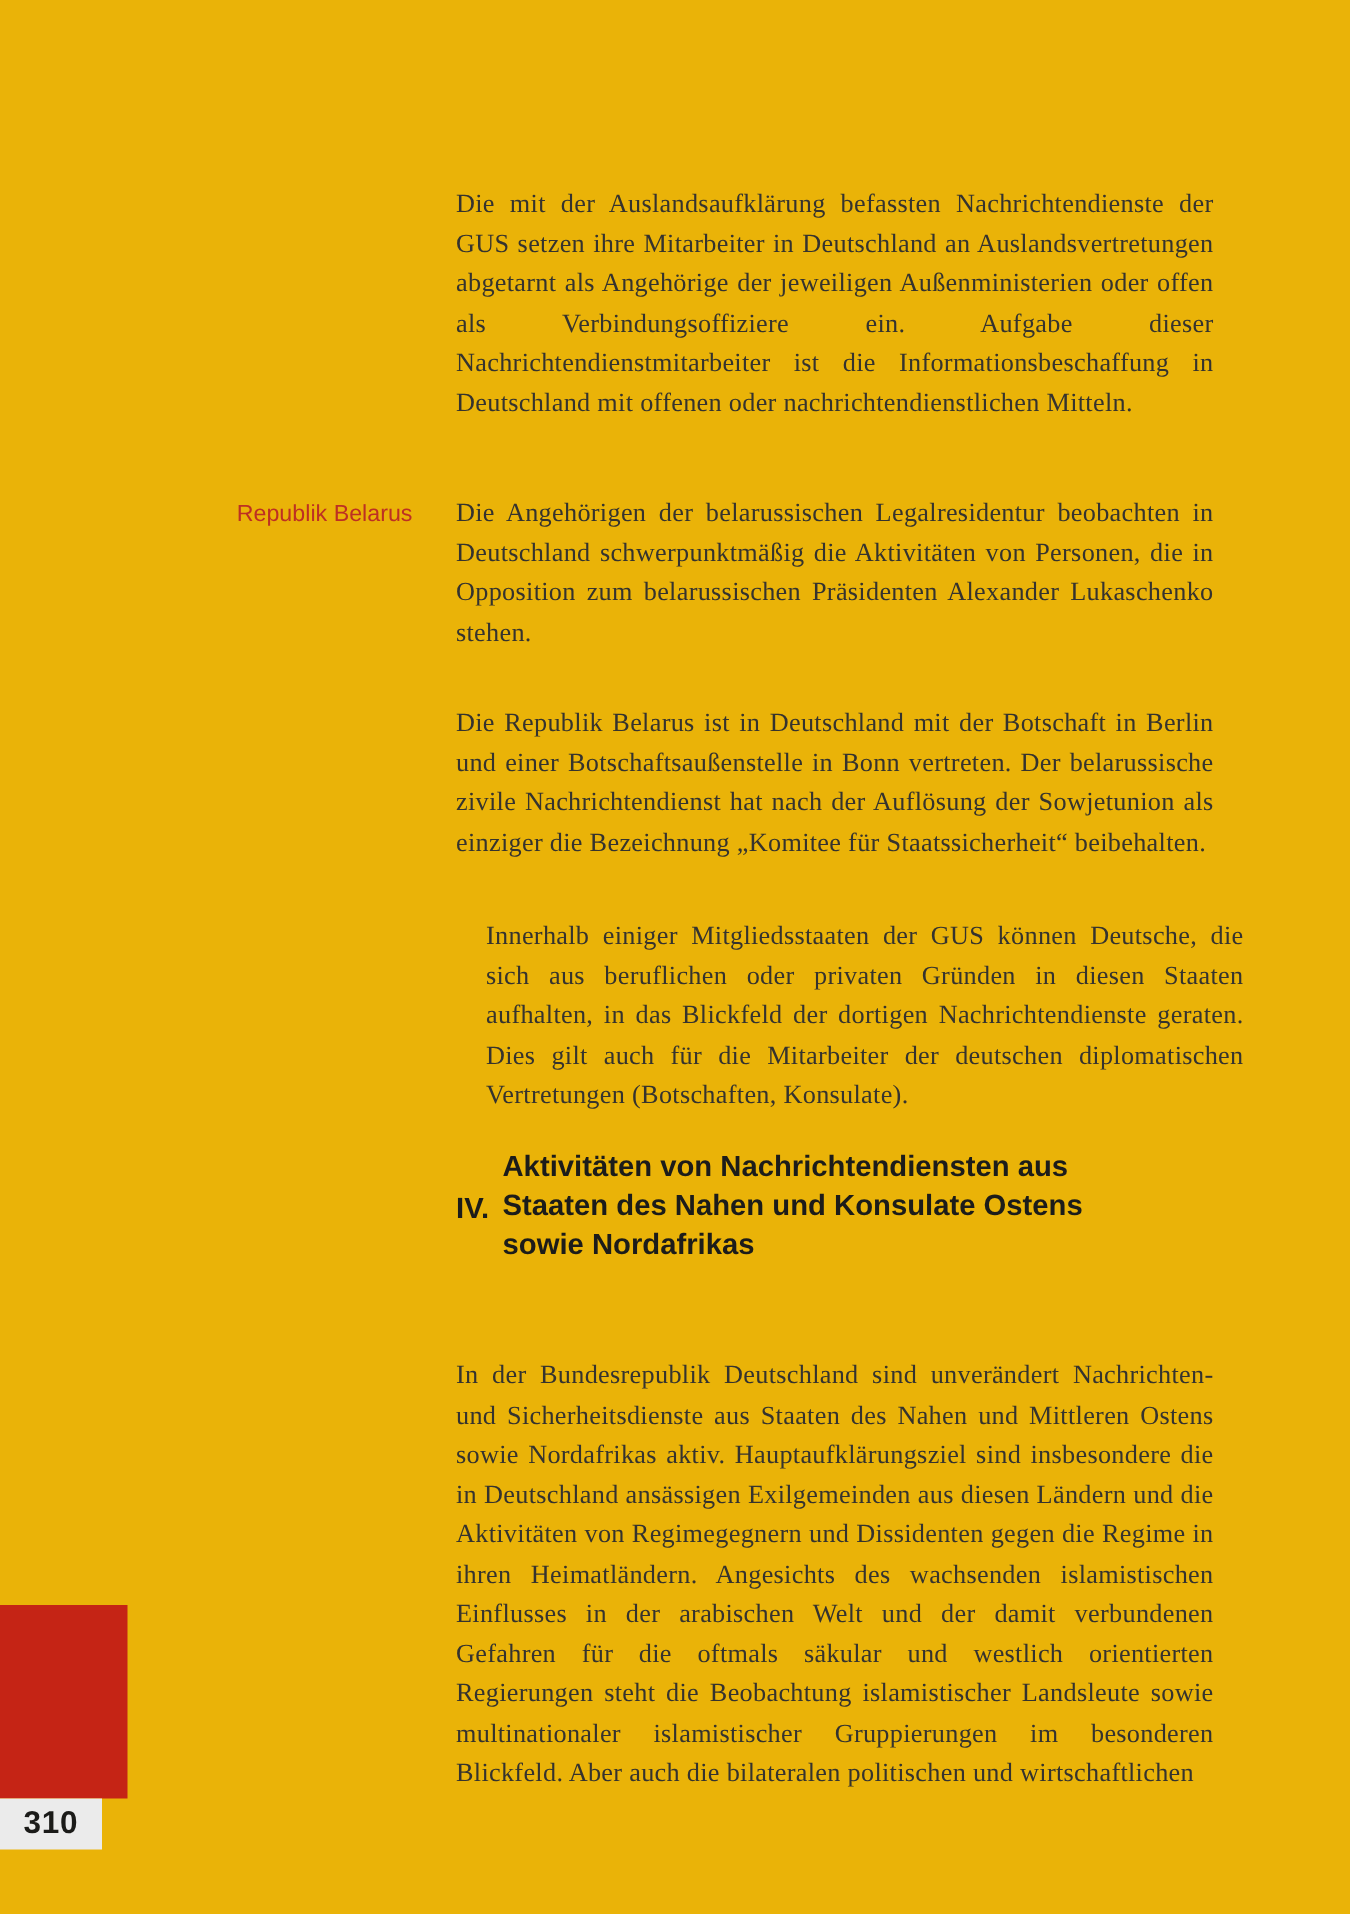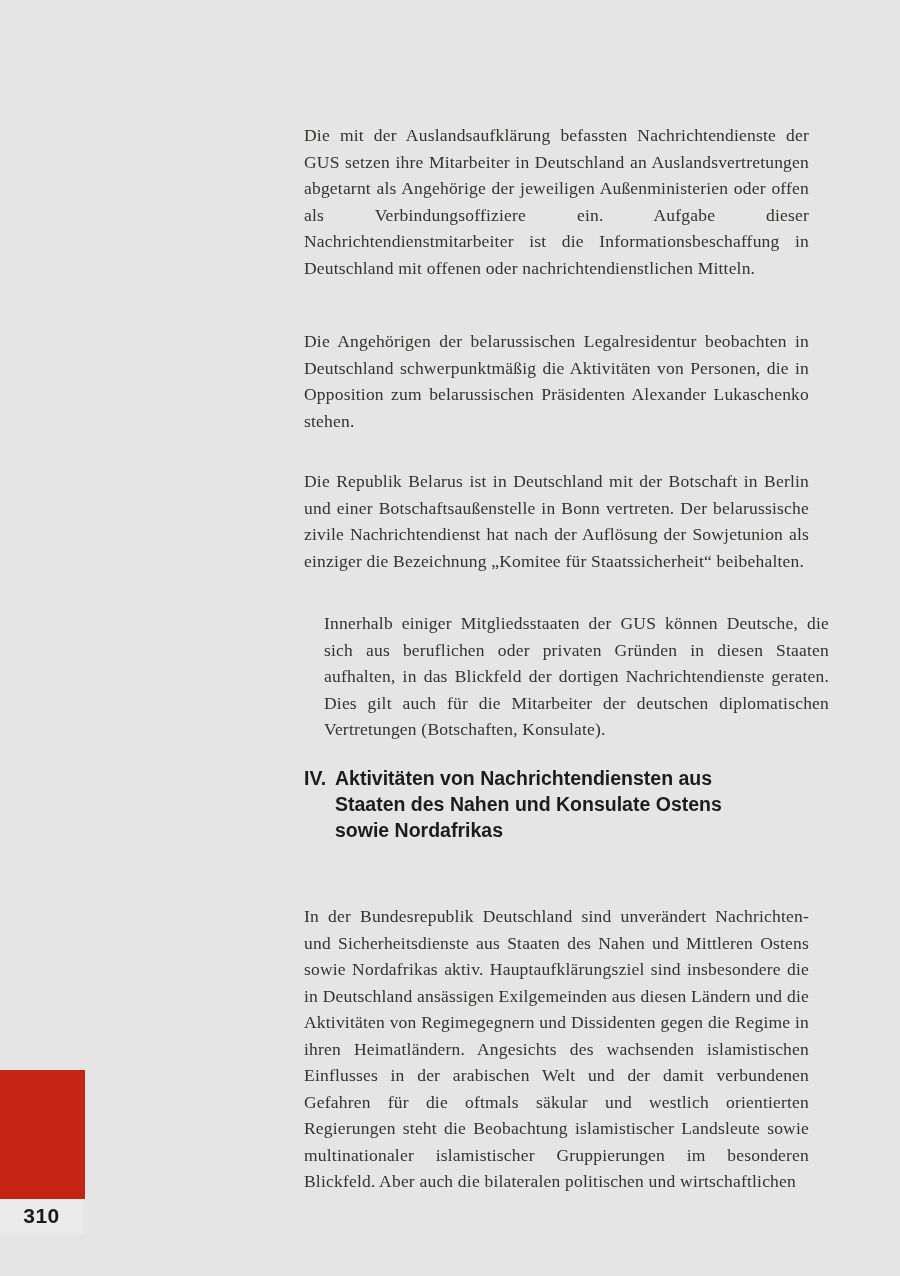--- a/index.html
+++ b/index.html
@@ -9,21 +9,21 @@
   body {
     width: 900px;
     height: 1276px;
     position: relative;
     background: #ffffff;
     overflow: hidden;
   }
   .page {
     position: absolute;
     inset: 0;
-    background: #e5e5e5;
+    background: #eab308;
   }
   
   .para {
     position: absolute;
     left: 304px;
     width: 505px;
     font-family: "Liberation Serif", "DejaVu Serif", serif;
     font-size: 17.5px;
     line-height: 26.5px;
     color: #35332f;
@@ -59,40 +59,41 @@
     width: 470px;
     display: flex;
     font-family: "Liberation Sans", "DejaVu Sans", sans-serif;
     font-size: 19.5px;
     font-weight: bold;
     line-height: 26px;
     color: #1c1c1a;
   }
   .heading .numeral {
     flex: 0 0 31px;
+    margin-top: 28px;
   }
   .heading .heading-text {
     flex: 1 1 auto;
     max-width: 425px;
   }
 
   
   .accent-block {
     position: absolute;
     left: 0;
     top: 1070px;
     width: 85px;
     height: 129px;
     background: #c52415;
   }
   .page-number-strip {
     position: absolute;
     left: 0;
     top: 1199px;
-    width: 83px;
+    width: 68px;
     height: 34px;
     background: #ebebeb;
     display: flex;
     align-items: center;
     justify-content: center;
   }
   .page-number {
     font-family: "Liberation Sans", "DejaVu Sans", sans-serif;
     font-size: 21px;
     font-weight: bold;
@@ -100,20 +101,21 @@
     letter-spacing: 0.5px;
   }
 </style>
 </head>
 <body>
 
 <div class="page">
 
   <div class="para para-1">Die mit der Auslandsaufklärung befassten Nachrichtendienste der GUS setzen ihre Mitarbeiter in Deutschland an Auslandsvertretungen abgetarnt als Angehörige der jeweiligen Außenministerien oder offen als Verbindungsoffiziere ein. Aufgabe dieser Nachrichtendienstmitarbeiter ist die Informationsbeschaffung in Deutschland mit offenen oder nachrichtendienstlichen Mitteln.</div>
 
+  <div class="margin-label margin-label-1">Republik Belarus</div>
 
   <div class="para para-2">Die Angehörigen der belarussischen Legalresidentur beobachten in Deutschland schwerpunktmäßig die Aktivitäten von Personen, die in Opposition zum belarussischen Präsidenten Alexander Lukaschenko stehen.</div>
 
   <div class="para para-3">Die Republik Belarus ist in Deutschland mit der Botschaft in Berlin und einer Botschaftsaußenstelle in Bonn vertreten. Der belarussische zivile Nachrichtendienst hat nach der Auflösung der Sowjetunion als einziger die Bezeichnung „Komitee für Staatssicherheit“ beibehalten.</div>
 
 
   <div class="para para-4">Innerhalb einiger Mitgliedsstaaten der GUS können Deutsche, die sich aus beruflichen oder privaten Gründen in diesen Staaten aufhalten, in das Blickfeld der dortigen Nachrichtendienste geraten. Dies gilt auch für die Mitarbeiter der deutschen diplomatischen Vertretungen (Botschaften, Konsulate).</div>
 
   <div class="heading">
     <span class="numeral">IV.</span>

